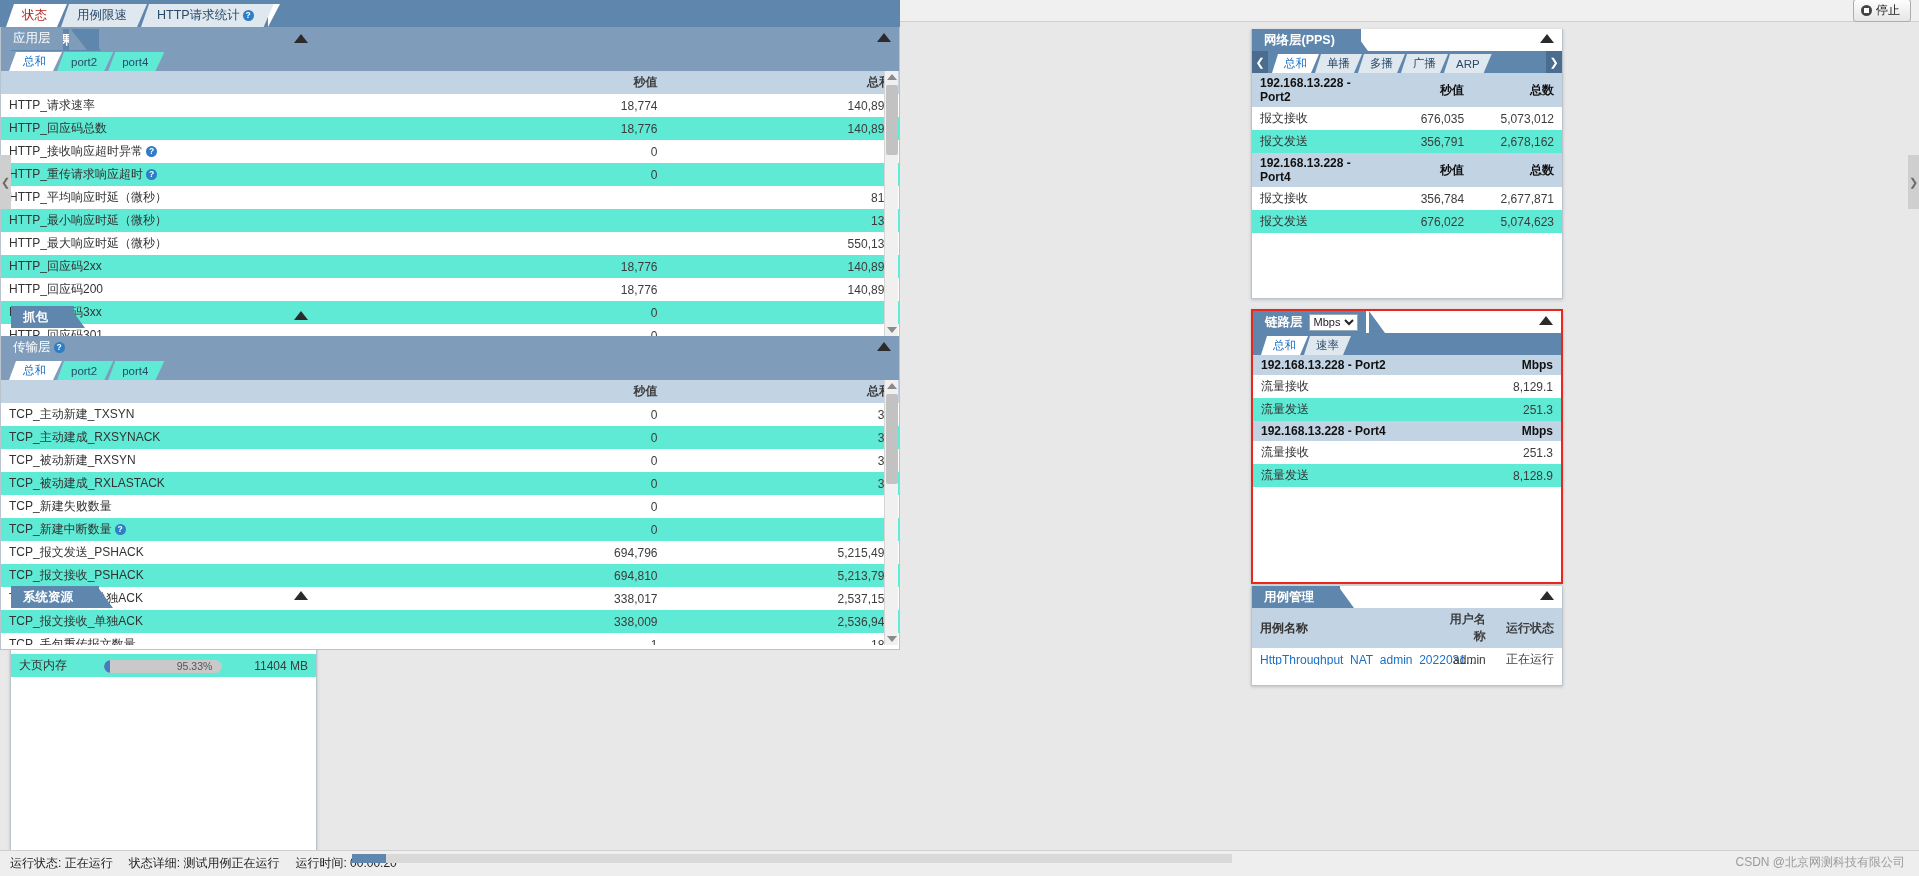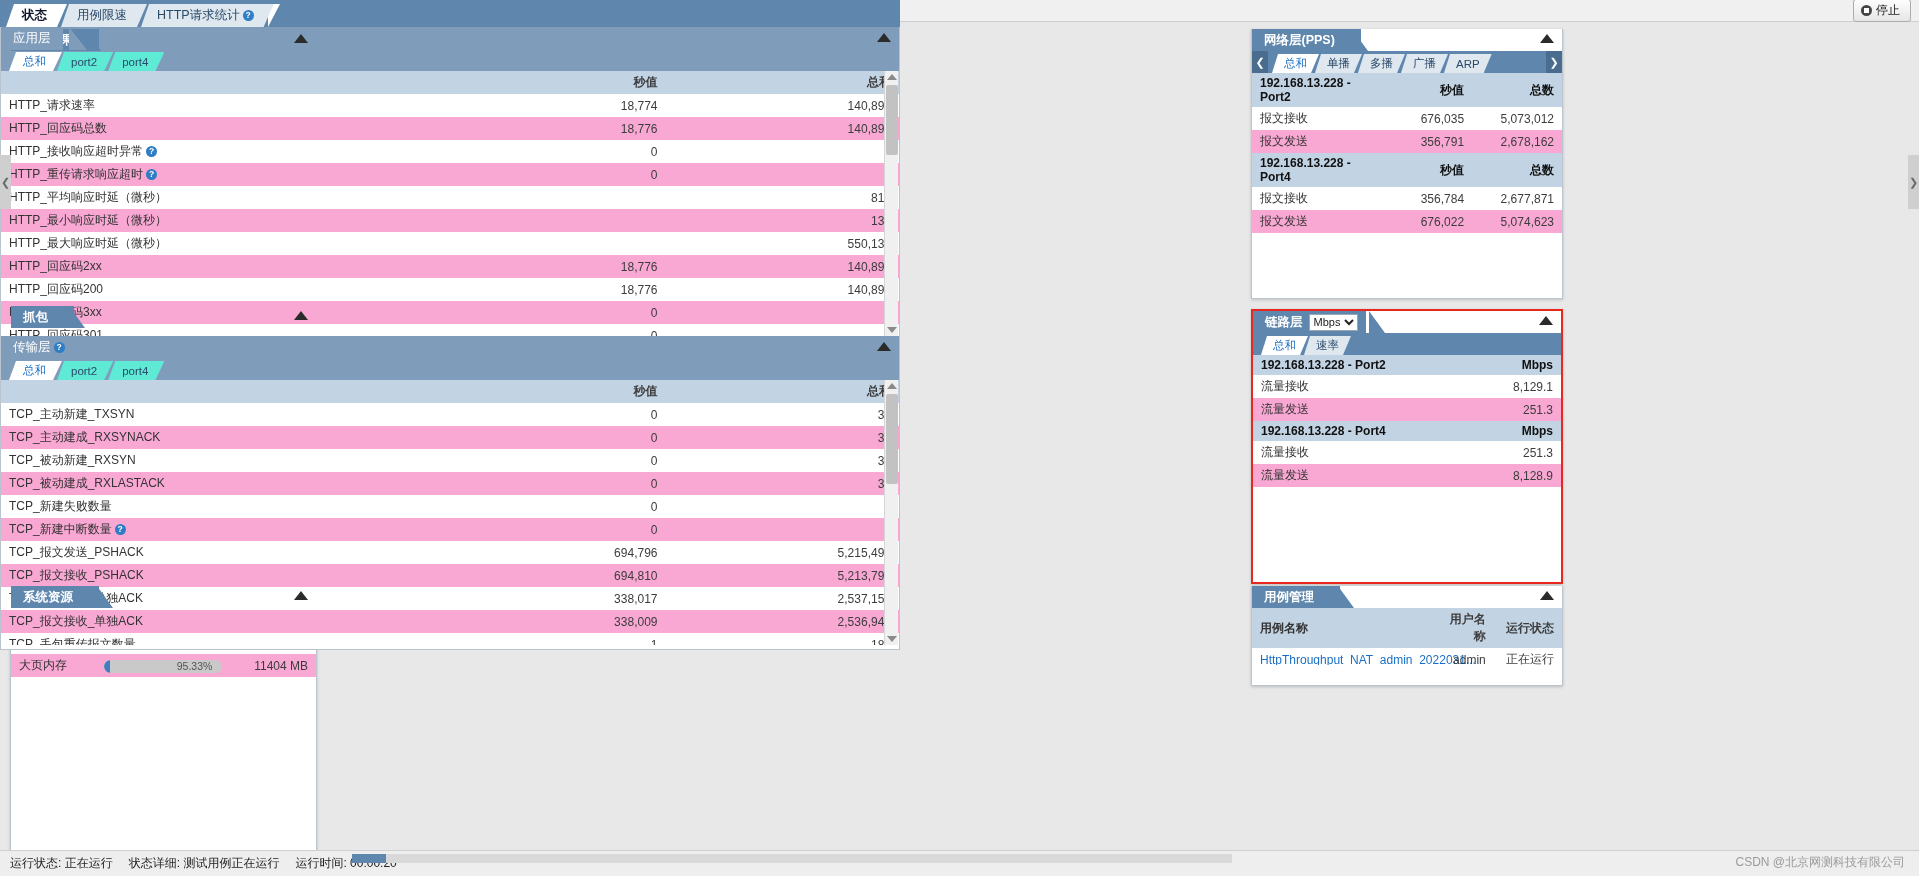--- a/index.html
+++ b/index.html
@@ -66,21 +66,21 @@
   .collapse-caret {
     position: absolute; right: 8px; top: 5px; width: 0; height: 0;
     border-left: 7px solid transparent; border-right: 7px solid transparent;
     border-bottom: 9px solid #2b2b2b; cursor: pointer; z-index: 5;
   }
 
   
   table.dt { width: 100%; border-collapse: collapse; table-layout: fixed; }
   table.dt td { padding: 3px 8px; font-size: 12px; color: #333; height: 19px; }
   table.dt tr.grp td { background: #c2d3e4; font-weight: bold; color: #111; }
-  table.dt tr.odd td { background: #f9a8d4; }
+  table.dt tr.odd td { background: #5eead4; }
   table.dt tr.even td { background: #ffffff; }
   table.dt td.num { text-align: right; font-size: 12px; color: #3c3c3c; }
   table.dt tr.hdrrow td { background: #c2d3e4; font-weight: bold; }
   .lnk { color: #1a6fc4; cursor: pointer; }
 
   
   #panel-key { left: 10px; top: 29px; width: 307px; height: 267px; }
   #panel-cap { left: 10px; top: 306px; width: 307px; height: 270px; }
   #panel-sys { left: 10px; top: 586px; width: 307px; height: 265px; }
 
@@ -103,21 +103,21 @@
     position: relative; height: 27px; background: #5f87ad; display: flex; align-items: flex-end;
     border-radius: 0; padding-left: 6px;
   }
   .tabstrip .tb {
     position: relative; height: 23px; margin-right: -6px; padding: 0 20px 0 16px;
     display: flex; align-items: center; font-size: 12.5px; color: #2a4a6a;
     background: #fff; cursor: pointer;
     clip-path: polygon(8px 0, 100% 0, calc(100% - 10px) 100%, 0 100%);
   }
   .tabstrip .tb.inactive { background: #dfe7ef; color: #2a4a6a; }
-  .tabstrip .tb.active { background: #fff; color: #0f172a; font-weight: bold; }
+  .tabstrip .tb.active { background: #fff; color: #b91c1c; font-weight: normal; }
   .tabstrip .endslant {
     width: 0; height: 0; border-top: 23px solid #fff; border-right: 12px solid transparent;
   }
   .center-body { background: #fff; border: 1px solid #b9c4cf; border-top: none; height: 623px; position: relative; overflow: hidden; }
 
   .subsect { position: relative; }
   .subhead {
     position: relative; height: 23px; background: #7f9cbb; overflow: hidden;
   }
   .subhead .lbl {

